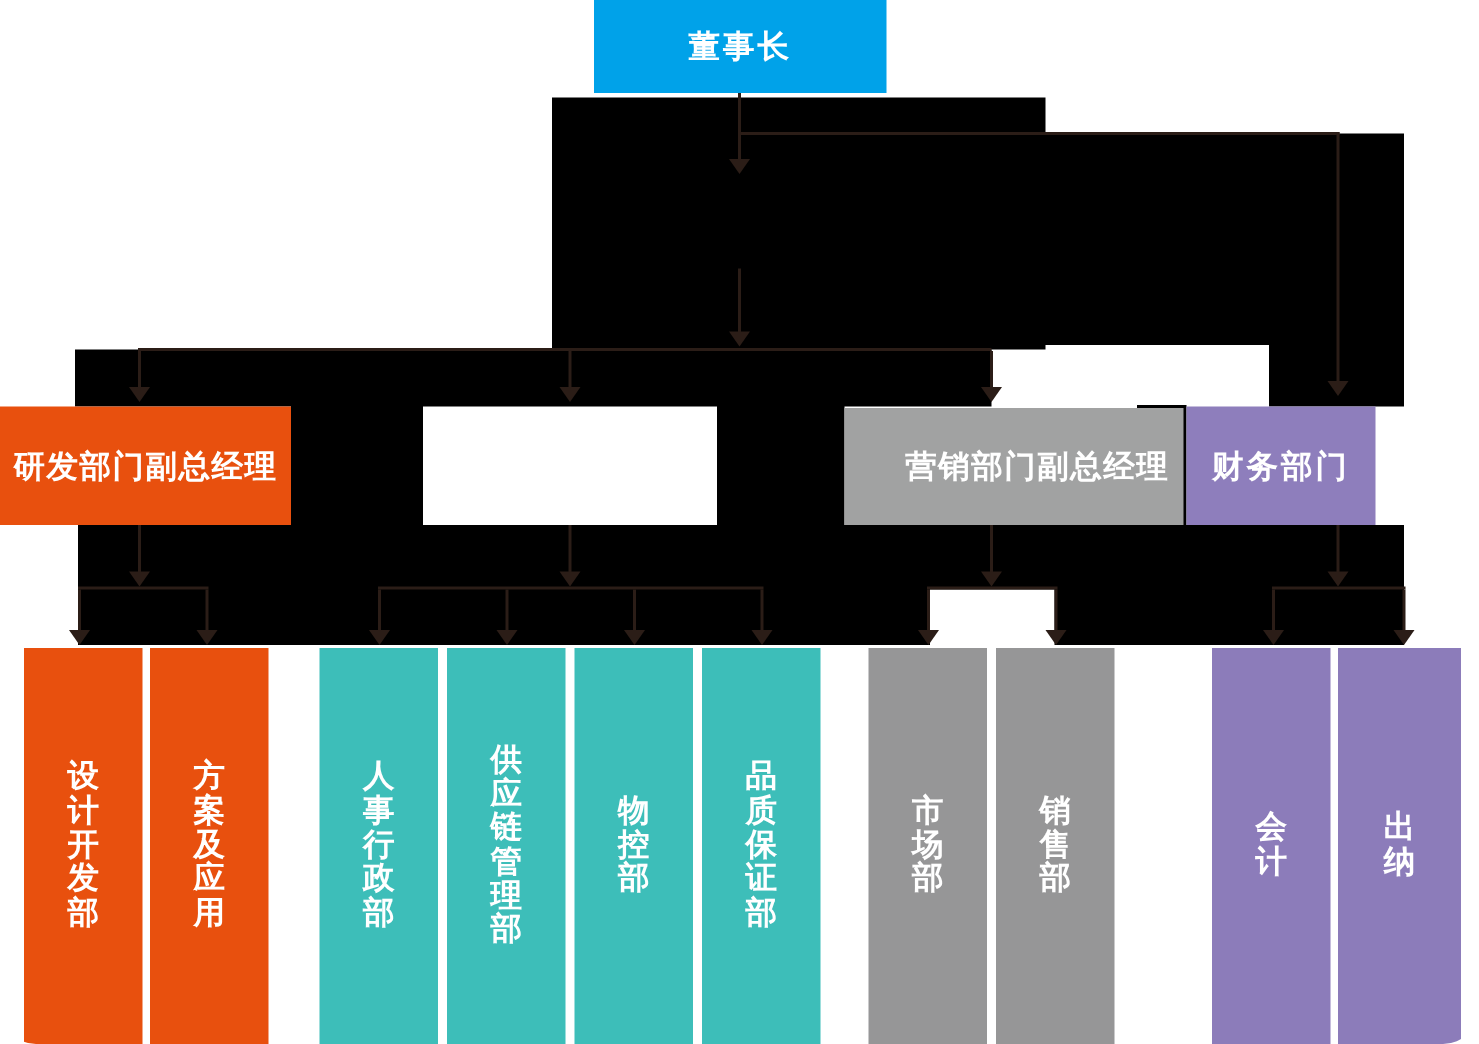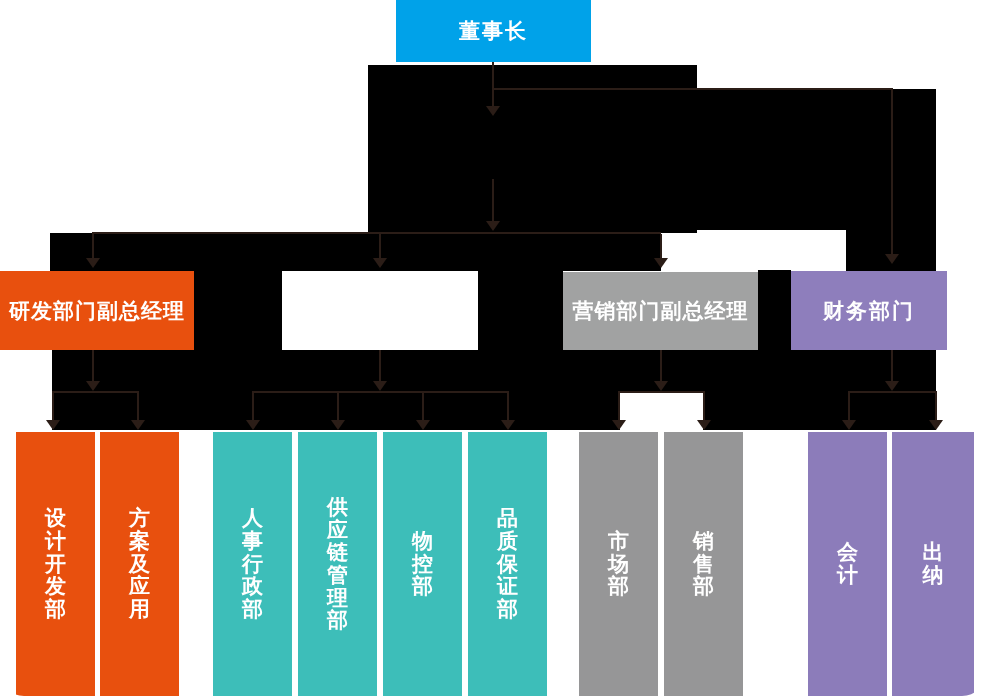--- a/index.html
+++ b/index.html
@@ -46,24 +46,24 @@
   <div class="gapwhite" style="left:620px;top:393px;width:83px;height:37px;"></div>
 
   <div class="node" style="left: 396px; top: 0px; width: 195px; height: 62px; background-color: rgb(0, 162, 233);">
     <span>董事长</span>
   </div>
 
 
   <div class="node" style="left: 0px; top: 271px; width: 194px; height: 79px; letter-spacing: 1px; background-color: rgb(232, 80, 14);">
     <span>研发部门副总经理</span>
   </div>
-  <div class="node" style="left: 563px; top: 272px; width: 195px; height: 78px; letter-spacing: 1px; background-color: rgb(161, 162, 162);">
+  <div class="node" style="left: 563px; top: 272px; width: 195px; height: 78px; letter-spacing: 1px; background-color: rgb(161, 162, 162); padding-left: 31px;">
     <span>营销部门副总经理</span>
   </div>
-  <div class="node" style="left: 791px; top: 271px; width: 156px; height: 79px; background-color: rgb(142, 126, 188);">
+  <div class="node" style="left: 791px; top: 271px; width: 126px; height: 79px; background-color: rgb(142, 126, 188);">
     <span>财务部门</span>
   </div>
 
   <div class="col" style="left: 16px; top: 432px; width: 79px; height: 264px; background-color: rgb(232, 80, 14);">
     <span class="vtext">
         <span class="vchar">设</span>
         <span class="vchar">计</span>
         <span class="vchar">开</span>
         <span class="vchar">发</span>
         <span class="vchar">部</span>

